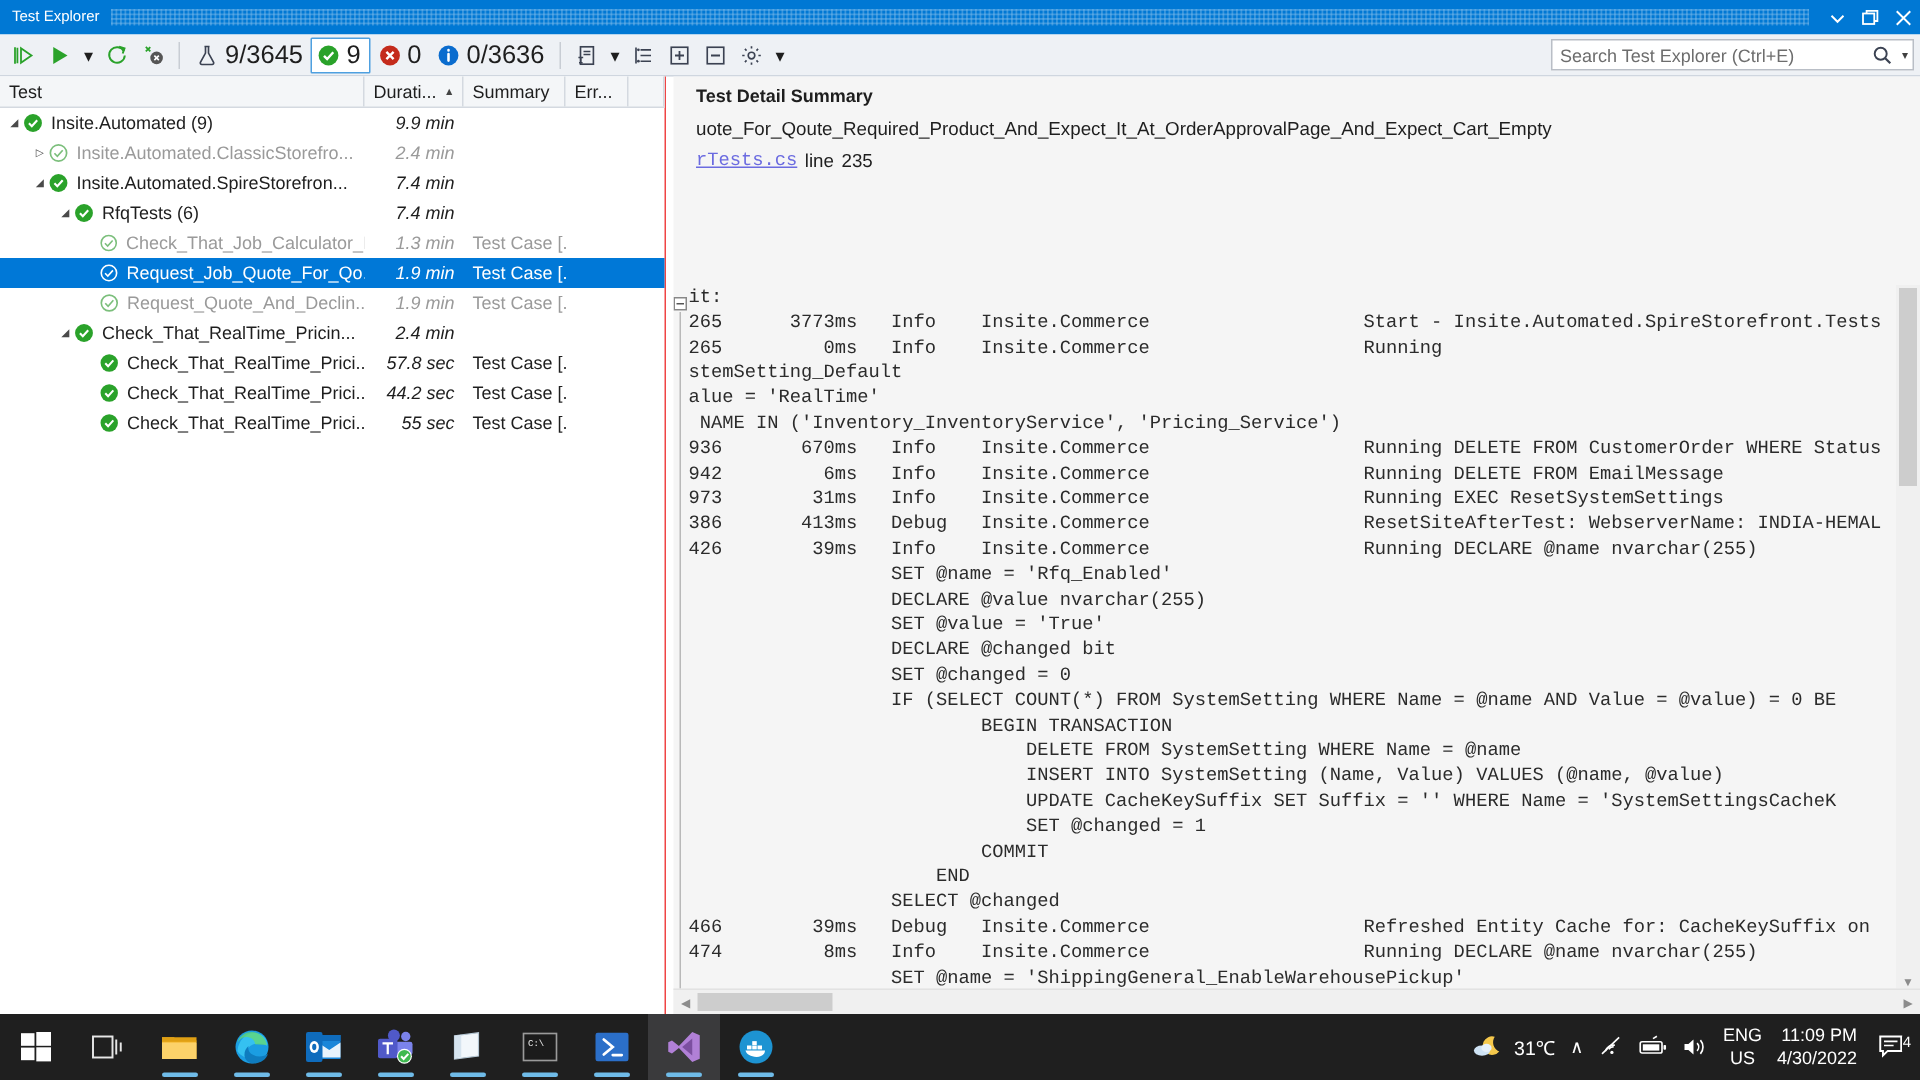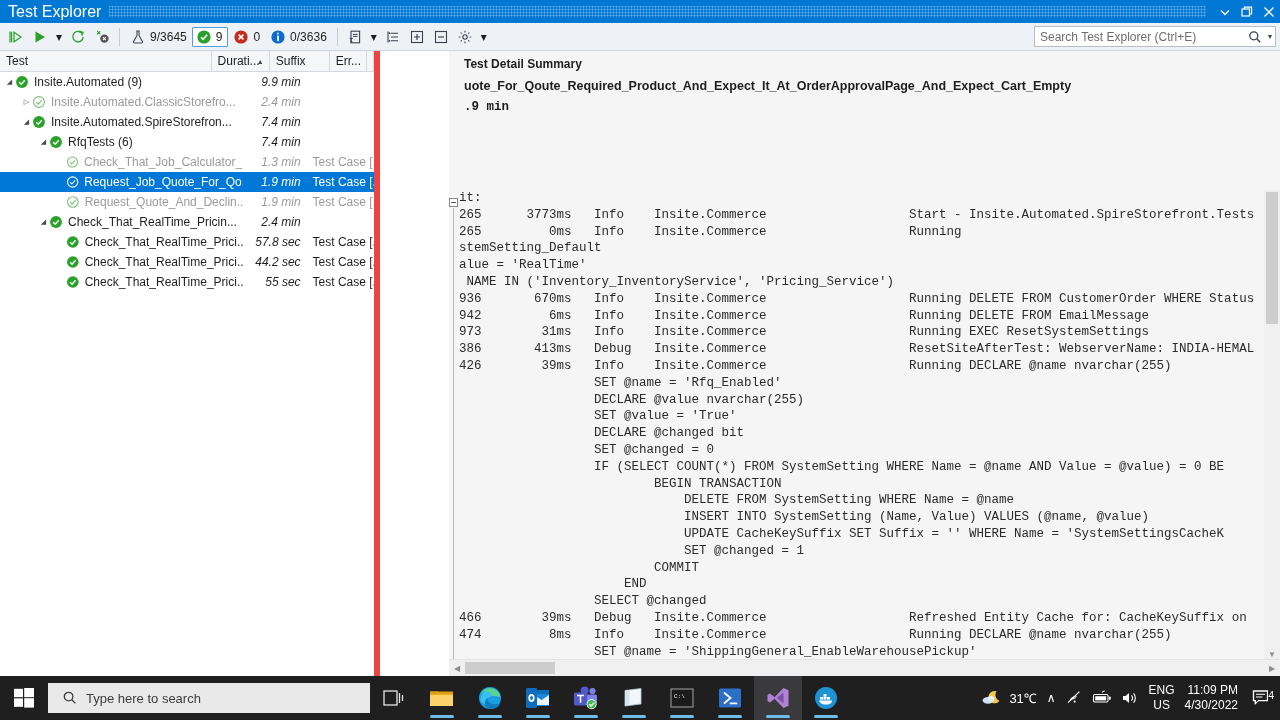--- a/index.html
+++ b/index.html
@@ -11,21 +11,21 @@
   }
   #app { position: relative; width: 1280px; height: 720px; }
 
   
   .titlebar {
     position: absolute; top: 0; left: 0; width: 1280px; height: 23px;
     background: #0078d4;
     display: flex; align-items: center;
   }
   .titlebar-text {
-    color: #ffffff; font-size: 16px; padding-left: 8px; white-space: nowrap;
+    color: #ffffff; font-size: 10px; padding-left: 8px; white-space: nowrap;
   }
   .titlebar-grip {
     flex: 1; height: 11px; margin: 0 8px;
     background-image:
       repeating-linear-gradient(to right, rgba(255,255,255,.45) 0 1px, transparent 1px 3px),
       repeating-linear-gradient(to bottom, rgba(255,255,255,.45) 0 1px, transparent 1px 3px);
     background-size: 3px 3px;
     opacity: .5;
   }
   .titlebar-btns { display: flex; align-items: center; height: 23px; }
@@ -41,21 +41,21 @@
     background: #eef1f5; border-bottom: 1px solid #cfd6df;
     display: flex; align-items: center;
   }
   .tbar-item {
     height: 24px; display: flex; align-items: center; justify-content: center;
     padding: 0 4px; color: #1e1e1e; font-size: 12px;
   }
   .tbar-sep { width: 1px; height: 18px; background: #c8cdd4; margin: 0 5px; }
   .caret { font-size: 8px; color: #404040; padding: 0 3px; }
   .count-group { display: flex; align-items: center; gap: 4px; padding: 0 5px; }
-  .count-text { font-size: 12px; color: #1e1e1e; text-align: center; }
+  .count-text { font-size: 17px; color: #1e1e1e; text-align: center; }
   .count-sel {
     border: 1px solid #4ea0e0; background: #ffffff; border-radius: 1px;
     padding: 1px 5px 1px 3px; display: flex; align-items: center; gap: 4px;
   }
   .ico { width: 16px; height: 16px; display: block; }
 
   .searchbox {
     position: absolute; right: 4px; top: 26px;
     width: 242px; height: 21px;
     background: #ffffff; border: 1px solid #b9bec6;
@@ -63,22 +63,22 @@
   }
   .searchbox input {
     flex: 1; border: 0; outline: none; font-size: 12px;
     font-family: "Liberation Sans", sans-serif; color: #1e1e1e;
     padding-left: 5px; background: transparent;
   }
   .searchbox input::placeholder { color: #6d6d6d; }
 
   
   .left-pane {
-    position: absolute; top: 51px; left: 0; width: 380px; height: 625px;
-    background: #ffffff; border-right: 6px solid #ef4444;
+    position: absolute; top: 51px; left: 0; width: 444px; height: 625px;
+    background: #ffffff; border-right: 1px solid #ef4444;
   }
   .grid-header {
     display: flex; height: 21px; background: #f4f6f8;
     border-bottom: 1px solid #d4d9e0; align-items: stretch;
     font-size: 12px; color: #1e1e1e;
   }
   .gh-cell {
     display: flex; align-items: center; padding-left: 6px;
     border-right: 1px solid #d4d9e0; position: relative;
   }
@@ -106,21 +106,21 @@
 
   
   .right-pane {
     position: absolute; top: 51px; left: 449px; width: 831px; height: 625px;
     background: #f5f5f5;
   }
   .detail-title {
     font-size: 12px; font-weight: bold; color: #1e1e1e;
     padding: 6px 0 4px 15px;
   }
-  .detail-meta { padding-left: 15px; font-size: 12.5px; color: #1e1e1e; font-weight: bold; }
+  .detail-meta { padding-left: 15px; font-size: 12.5px; color: #1e1e1e; }
   .detail-meta .line { height: 21px; display: flex; align-items: center; gap: 5px; }
   .mono { font-family: "Liberation Mono", monospace; font-size: 12.5px; }
   .link { color: #6b6be0; text-decoration: underline; font-family: "Liberation Mono", monospace; }
 
   .log-area {
     position: absolute; top: 139px; left: 0; width: 831px; height: 472px;
     overflow: hidden;
   }
   .log-gutter {
     position: absolute; left: 0; top: 0; width: 10px; height: 472px;
@@ -356,21 +356,21 @@
   <div class="left-pane">
     <div class="grid-header">
       <div class="gh-cell gh-test">
         <span>Test</span>
       </div>
       <div class="gh-cell gh-dur">
         <span>Durati...</span>
         <span class="gh-sort">▲</span>
       </div>
       <div class="gh-cell gh-traits">
-        <span>Suffix</span>
+        <span>Summary</span>
       </div>
       <div class="gh-cell gh-err">
         <span>Err...</span>
       </div>
       <div class="gh-cell gh-last"></div>
     </div>
     <div class="tree" id="tree-body">
         <div class="trow">
           <div style="flex: 0 0 4px;"></div>
           <div class="expander">◢</div>
@@ -517,21 +517,23 @@
       </div>
   </div>
 
   <div class="right-pane">
     <div class="detail-title">Test Detail Summary</div>
     <div class="detail-meta">
       <div class="line">
         <span>uote_For_Qoute_Required_Product_And_Expect_It_At_OrderApprovalPage_And_Expect_Cart_Empty</span>
       </div>
       <div class="line">
-        <span class="mono">.9 min</span>
+        <span class="link">rTests.cs</span>
+        <span>line</span>
+        <span>235</span>
       </div>
     </div>
 
     <div class="log-area">
       <div class="log-gutter">
         <div class="collapse-box"></div>
         <div class="gutter-line"></div>
       </div>
       <div class="log-lines" id="log-body"><div class="log-line" style="font-family: &quot;Liberation Mono&quot;, monospace;">it:</div><div class="log-line">265      3773ms   Info    Insite.Commerce                   Start - Insite.Automated.SpireStorefront.Tests</div><div class="log-line">265         0ms   Info    Insite.Commerce                   Running</div><div class="log-line">stemSetting_Default</div><div class="log-line">alue = 'RealTime'</div><div class="log-line"> NAME IN ('Inventory_InventoryService', 'Pricing_Service')</div><div class="log-line">936       670ms   Info    Insite.Commerce                   Running DELETE FROM CustomerOrder WHERE Status</div><div class="log-line">942         6ms   Info    Insite.Commerce                   Running DELETE FROM EmailMessage</div><div class="log-line">973        31ms   Info    Insite.Commerce                   Running EXEC ResetSystemSettings</div><div class="log-line">386       413ms   Debug   Insite.Commerce                   ResetSiteAfterTest: WebserverName: INDIA-HEMAL</div><div class="log-line">426        39ms   Info    Insite.Commerce                   Running DECLARE @name nvarchar(255)</div><div class="log-line">                  SET @name = 'Rfq_Enabled'</div><div class="log-line">                  DECLARE @value nvarchar(255)</div><div class="log-line">                  SET @value = 'True'</div><div class="log-line">                  DECLARE @changed bit</div><div class="log-line">                  SET @changed = 0</div><div class="log-line">                  IF (SELECT COUNT(*) FROM SystemSetting WHERE Name = @name AND Value = @value) = 0 BE</div><div class="log-line">                          BEGIN TRANSACTION</div><div class="log-line">                              DELETE FROM SystemSetting WHERE Name = @name</div><div class="log-line">                              INSERT INTO SystemSetting (Name, Value) VALUES (@name, @value)</div><div class="log-line">                              UPDATE CacheKeySuffix SET Suffix = '' WHERE Name = 'SystemSettingsCacheK</div><div class="log-line">                              SET @changed = 1</div><div class="log-line">                          COMMIT</div><div class="log-line">                      END</div><div class="log-line">                  SELECT @changed</div><div class="log-line">466        39ms   Debug   Insite.Commerce                   Refreshed Entity Cache for: CacheKeySuffix on</div><div class="log-line">474         8ms   Info    Insite.Commerce                   Running DECLARE @name nvarchar(255)</div><div class="log-line">                  SET @name = 'ShippingGeneral_EnableWarehousePickup'</div><div class="log-line">                  DECLARE @value nvarchar(255)</div></div>
     </div>
@@ -552,27 +554,20 @@
   <div class="taskbar">
     <div class="start-btn">
       <svg width="20" height="20" viewBox="0 0 20 20">
         <rect x="0" y="0.8" width="9" height="8.4" fill="#fff"></rect>
         <rect x="10.2" y="0" width="9.8" height="9.2" fill="#fff"></rect>
         <rect x="0" y="10.4" width="9" height="8.4" fill="#fff"></rect>
         <rect x="10.2" y="10.2" width="9.8" height="9.4" fill="#fff"></rect>
       </svg>
     </div>
 
-    <div class="tb-search">
-      <svg width="16" height="16" viewBox="0 0 16 16">
-        <circle cx="6.6" cy="6.6" r="4.3" fill="none" stroke="#3c3c3c" stroke-width="1.3"></circle>
-        <path d="M9.8 9.8l3.6 3.6" stroke="#3c3c3c" stroke-width="1.3"></path>
-      </svg>
-      <span>Type here to search</span>
-    </div>
 
     <div class="tb-icons">
       <div class="tb-ico">
         <svg width="22" height="20" viewBox="0 0 22 20">
           <rect x="1" y="3" width="13" height="14" fill="none" stroke="#e6e6e6" stroke-width="1.3"></rect>
           <path d="M16.5 5v10M19.5 7v6" stroke="#e6e6e6" stroke-width="1.3"></path>
         </svg>
       </div>
       <div class="tb-ico">
         <svg width="26" height="22" viewBox="0 0 26 22">

